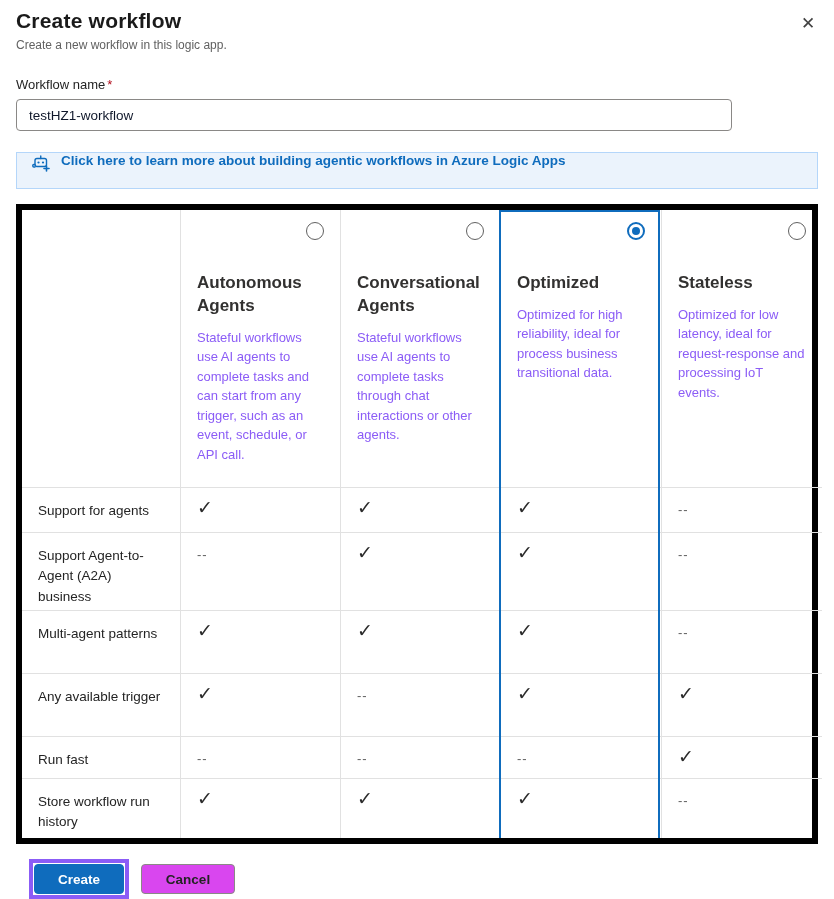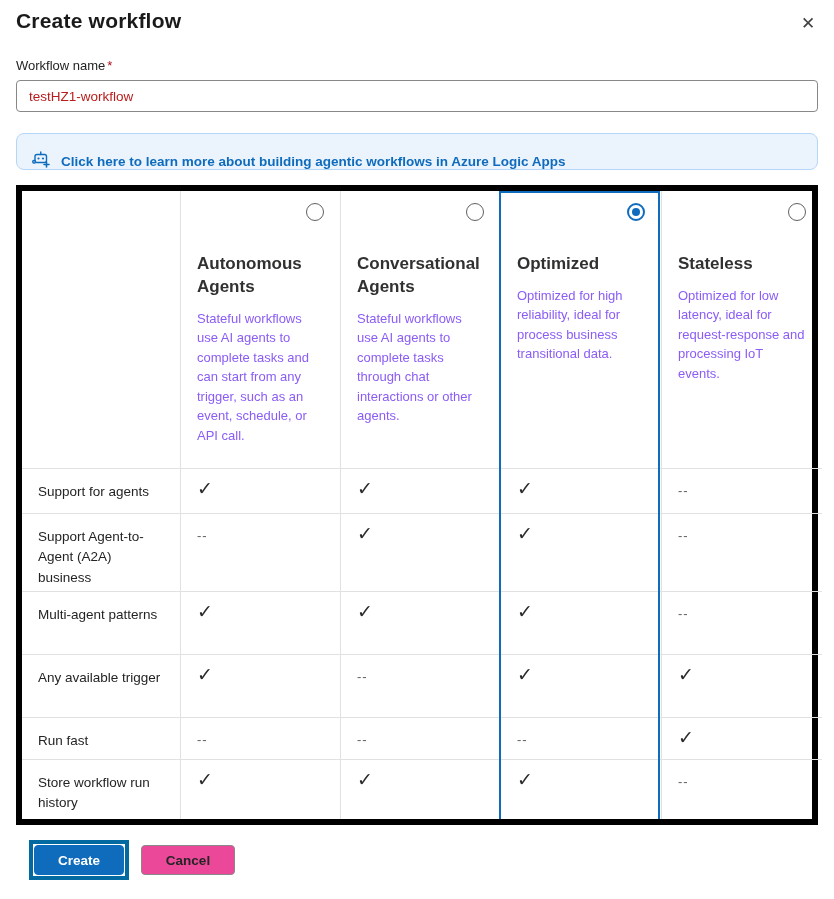--- a/index.html
+++ b/index.html
@@ -10,27 +10,27 @@
   
   .dlg-header { margin-top: 9px; position: relative; }
   .dlg-title { font-size: 21px; font-weight: 700; color: #1a1a1a; letter-spacing: .2px; }
   .dlg-subtitle { margin-top: 5px; font-size: 12px; color: #616161; }
   .close-btn { position: absolute; top: 3px; right: -2px; width: 24px; height: 24px;
     background: none; border: none; font-size: 17px; color: #424242; cursor: pointer; line-height: 24px; text-align: center; }
 
   
   .field-label { margin-top: 25px; font-size: 13px; color: #242424; }
   .req { color: #b10e1c; margin-left: 2px; }
-  .name-input { margin-top: 7px; width: 802px; height: 32px; border: 1px solid #8a8886;
-    border-radius: 4px; padding: 0 12px; font-size: 13.5px; color: #b91c1c;
+  .name-input { margin-top: 7px; width: 716px; height: 32px; border: 1px solid #8a8886;
+    border-radius: 4px; padding: 0 12px; font-size: 13.5px; color: #0f172a;
     font-family: "Liberation Sans", sans-serif; outline: none; display: block; }
 
   
   .banner { margin-top: 21px; width: 802px; height: 37px; background: #ebf3fc;
-    border: 1px solid #b4d6fa; border-radius: 8px; display: flex; align-items: flex-end;
+    border: 1px solid #b4d6fa; border-radius: 0; display: flex; align-items: flex-start;
     padding: 0 14px; gap: 10px; cursor: pointer; }
   .banner-text { font-size: 13.5px; font-weight: 700; color: #0f6cbd; }
   .bot-icon { flex: 0 0 auto; display: flex; }
 
   
   .cmp-table { margin-top: 15px; width: 802px; border: 6px solid #000000;
     display: grid; grid-template-columns: 158px 160px 160px 161px 161px;
     grid-template-rows: 277px 45px 78px 63px 63px 42px 60px; position: relative; background:#fff; }
   .cell { border-left: 1px solid #e1e1e1; padding: 12px 16px; font-size: 13.5px; }
   .cell.first-col { border-left: none; }
@@ -47,34 +47,35 @@
     border: 1px solid #616161; border-radius: 50%; background: #fff; }
   .radio.selected { border: 2px solid #0f6cbd; }
   .radio.selected::after { content: ""; position: absolute; left: 50%; top: 50%;
     width: 8px; height: 8px; margin: -4px 0 0 -4px; border-radius: 50%; background: #0f6cbd; }
 
   .stateful-outline { position: absolute; left: 477px; top: 0; width: 161px; height: 100%;
     border: 2px solid #0f6cbd; border-bottom: none; pointer-events: none; }
 
   
   .footer { margin-top: 15px; display: flex; align-items: center; padding-left: 13px; }
-  .red-annotation { border: 4px solid #0369a1; padding: 1px; display: inline-block; }
+  .red-annotation { border: 4px solid #8b5cf6; padding: 1px; display: inline-block; }
   .btn { height: 30px; font-size: 13.5px; font-weight: 600; border-radius: 4px;
     cursor: pointer; font-family: "Liberation Sans", sans-serif; }
   .btn-primary { width: 90px; background: #0f6cbd; color: #ffffff; border: 1px solid #0f6cbd; }
-  .btn-secondary { width: 94px; margin-left: 12px; background: #ec4899; color: #242424;
+  .btn-secondary { width: 94px; margin-left: 12px; background: #d946ef; color: #242424;
     border: 1px solid #8a8886; }
 </style>
 </head>
 <body>
 
 <div class="container">
 
   <div class="dlg-header">
     <div class="dlg-title">Create workflow</div>
+    <div class="dlg-subtitle">Create a new workflow in this logic app.</div>
     <button class="close-btn">✕</button>
   </div>
 
   <div class="field-label">
     <span>Workflow name</span><span class="req">*</span>
   </div>
   <input class="name-input" type="text" value="testHZ1-workflow" style="">
 
   <div class="banner">
     <span class="bot-icon">

